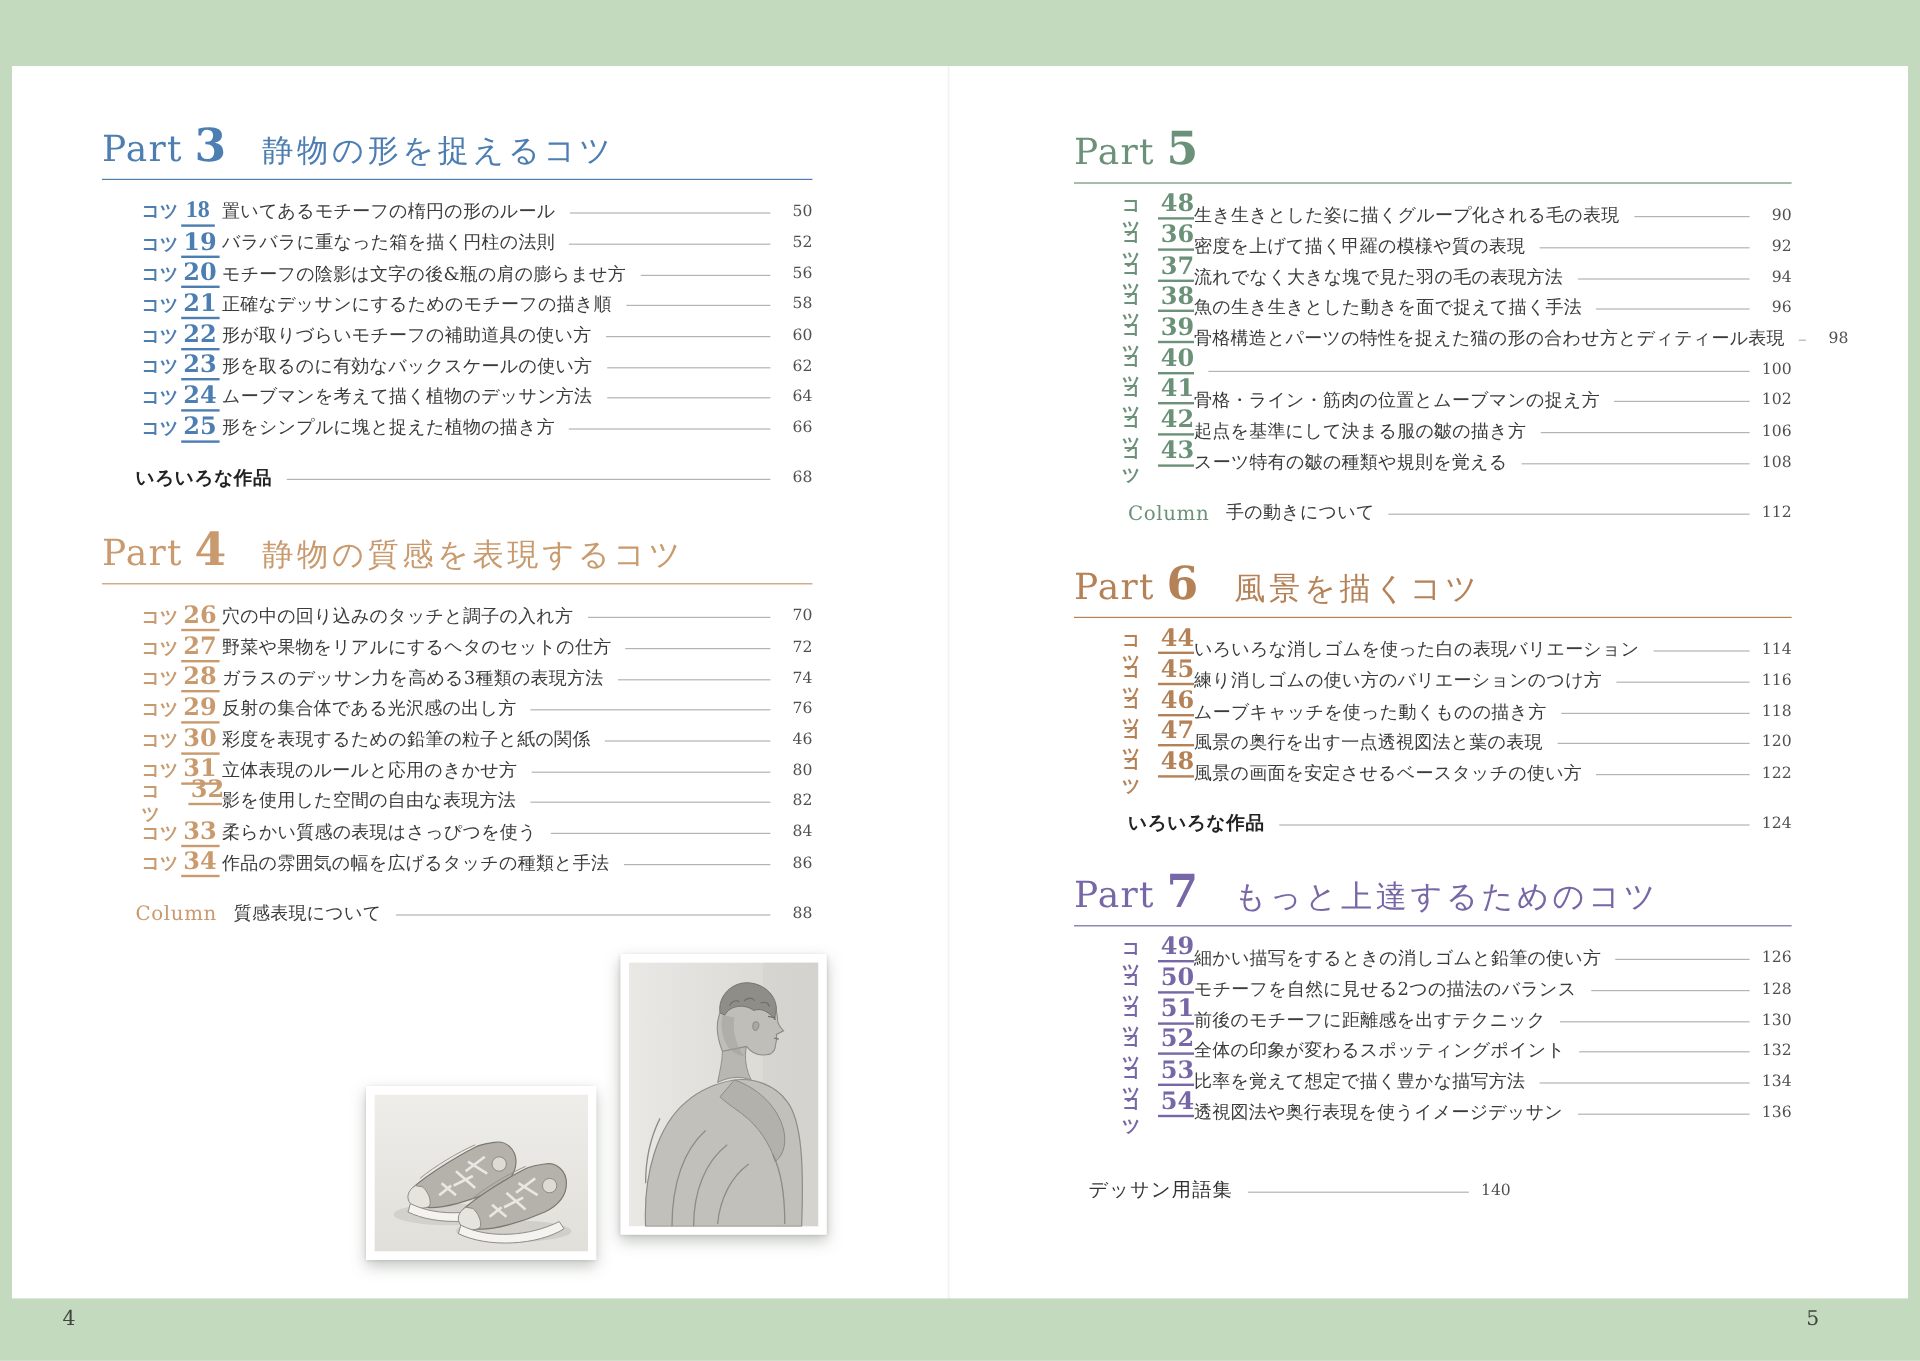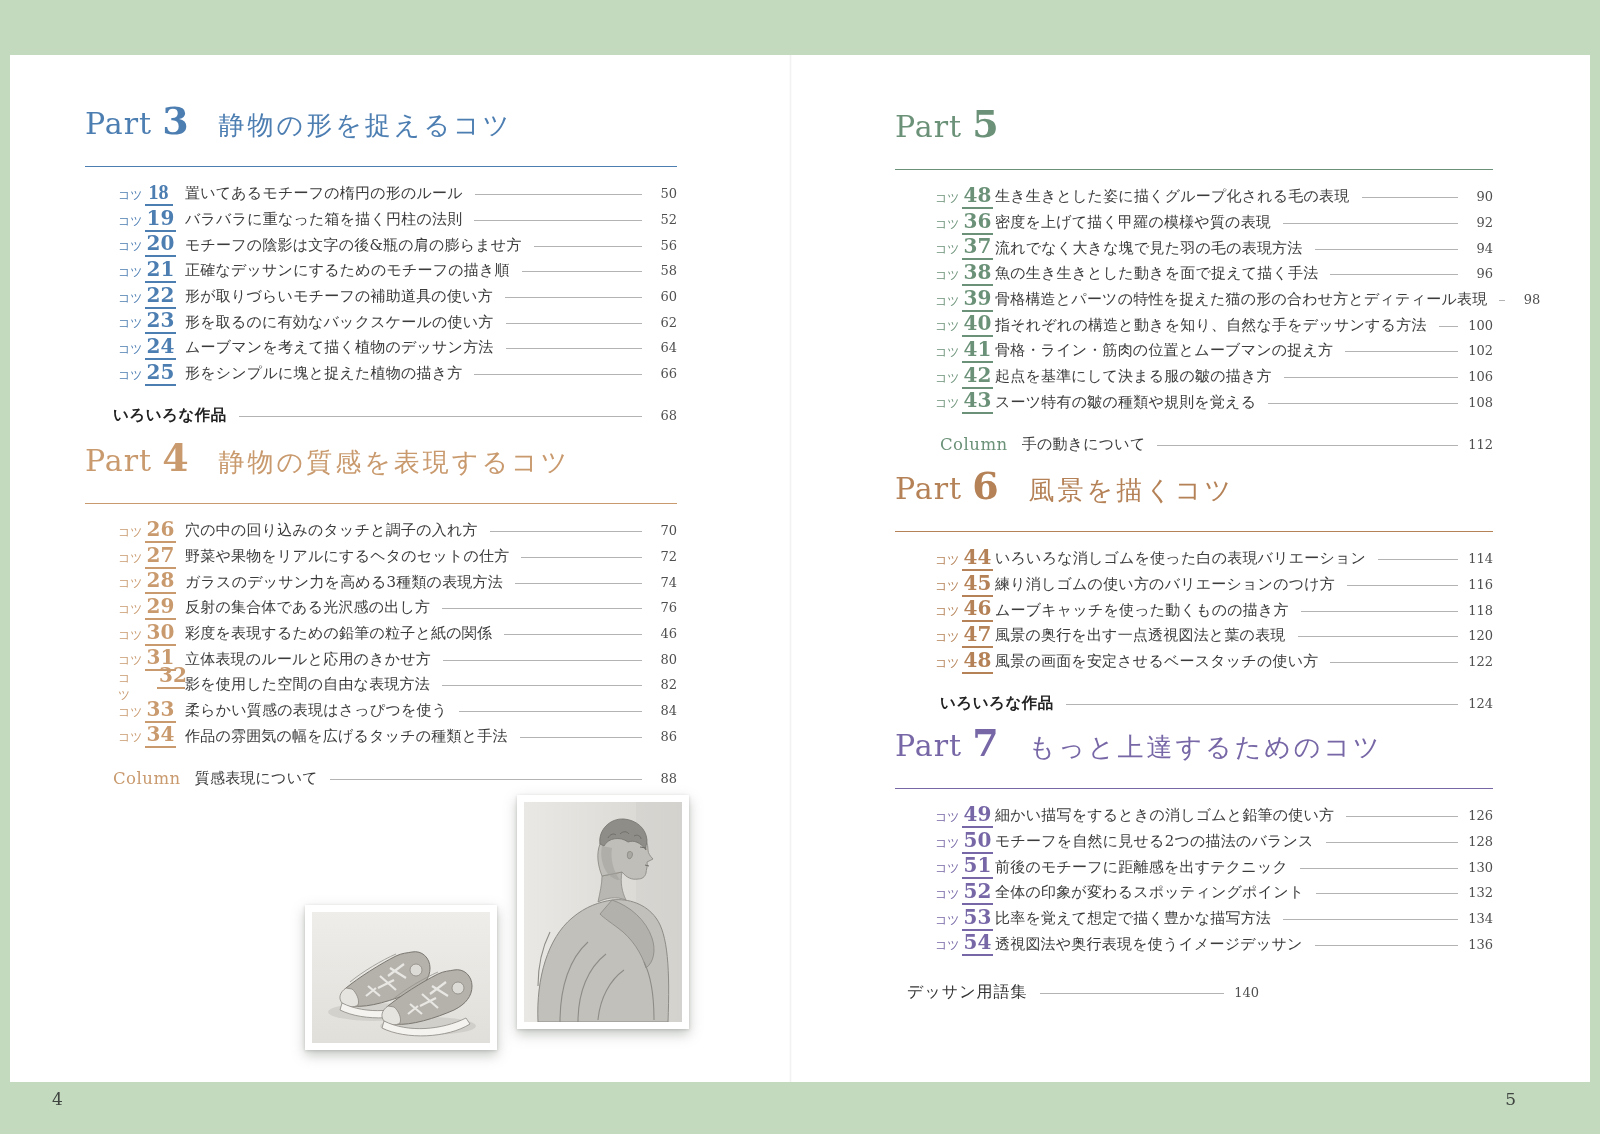--- a/index.html
+++ b/index.html
@@ -16,35 +16,35 @@
     position:absolute;left:779px;top:0;width:3px;height:100%;
     background:linear-gradient(to right,rgba(0,0,0,0),rgba(0,0,0,0.05),rgba(0,0,0,0));
   }
   .col{position:absolute;top:0;height:100%;}
   .page-left{left:75px;width:592px;}
   .page-right{left:885px;width:598px;}
   .part-section{position:absolute;left:0;width:100%;}
   .part-heading{
     display:flex;align-items:baseline;
     border-bottom:1.5px solid;
-    padding-bottom:24px;height:44px;
+    padding-bottom:7px;height:44px;
   }
   .part-word{font-size:30px;letter-spacing:1px;}
   .part-num{font-size:38px;font-weight:bold;margin-left:10px;}
   .part-title{font-size:26px;margin-left:30px;letter-spacing:3px;}
   .rows{margin-top:14px;}
   .toc-row{display:flex;align-items:center;height:25.7px;}
   .page-left .tip-row{padding-left:33px;}
   .page-left .works-row,.page-left .column-row{padding-left:28px;}
   .page-right .tip-row{padding-left:40px;}
   .page-right .works-row,.page-right .column-row{padding-left:45px;}
   .tip-block{display:inline-flex;align-items:baseline;flex-shrink:0;}
   .page-left .tip-block{width:67px;}
   .page-right .tip-block{width:60px;}
-  .tip-label{font-size:12px;font-weight:normal;font-family:"DejaVu Sans","Liberation Sans",sans-serif;}
+  .tip-label{font-size:15px;font-weight:bold;font-family:"DejaVu Sans","Liberation Sans",sans-serif;}
   .tip-num{
     font-size:20px;font-weight:bold;line-height:1;
     border-bottom:2px solid;padding:0 2px 2px 2px;margin-left:2px;
     min-width:24px;text-align:center;
   }
   .row-title{font-size:15px;color:#3b3b3b;white-space:nowrap;letter-spacing:0.2px;}
   .works-label{
     font-size:15.5px;font-weight:bold;color:#222;white-space:nowrap;
     font-family:"DejaVu Sans","Liberation Sans",sans-serif;letter-spacing:0.5px;
   }
@@ -310,21 +310,20 @@
             </span>
             <span class="row-title">骨格構造とパーツの特性を捉えた猫の形の合わせ方とディティール表現</span>
             <span class="leader"></span>
             <span class="row-page">98</span>
           </div>
           <div class="toc-row tip-row">
             <span class="tip-block" style="color: rgb(107, 146, 120);">
               <span class="tip-label">コツ</span>
               <span class="tip-num" style="border-bottom-color: rgb(107, 146, 120);">40</span>
             </span>
-            <span class="row-title">指それぞれの構造と動きを知り、自然な手をデッサンする方法</span>
             <span class="leader"></span>
             <span class="row-page">100</span>
           </div>
           <div class="toc-row tip-row">
             <span class="tip-block" style="color: rgb(107, 146, 120);">
               <span class="tip-label">コツ</span>
               <span class="tip-num" style="border-bottom-color: rgb(107, 146, 120);">41</span>
             </span>
             <span class="row-title">骨格・ライン・筋肉の位置とムーブマンの捉え方</span>
             <span class="leader"></span>

